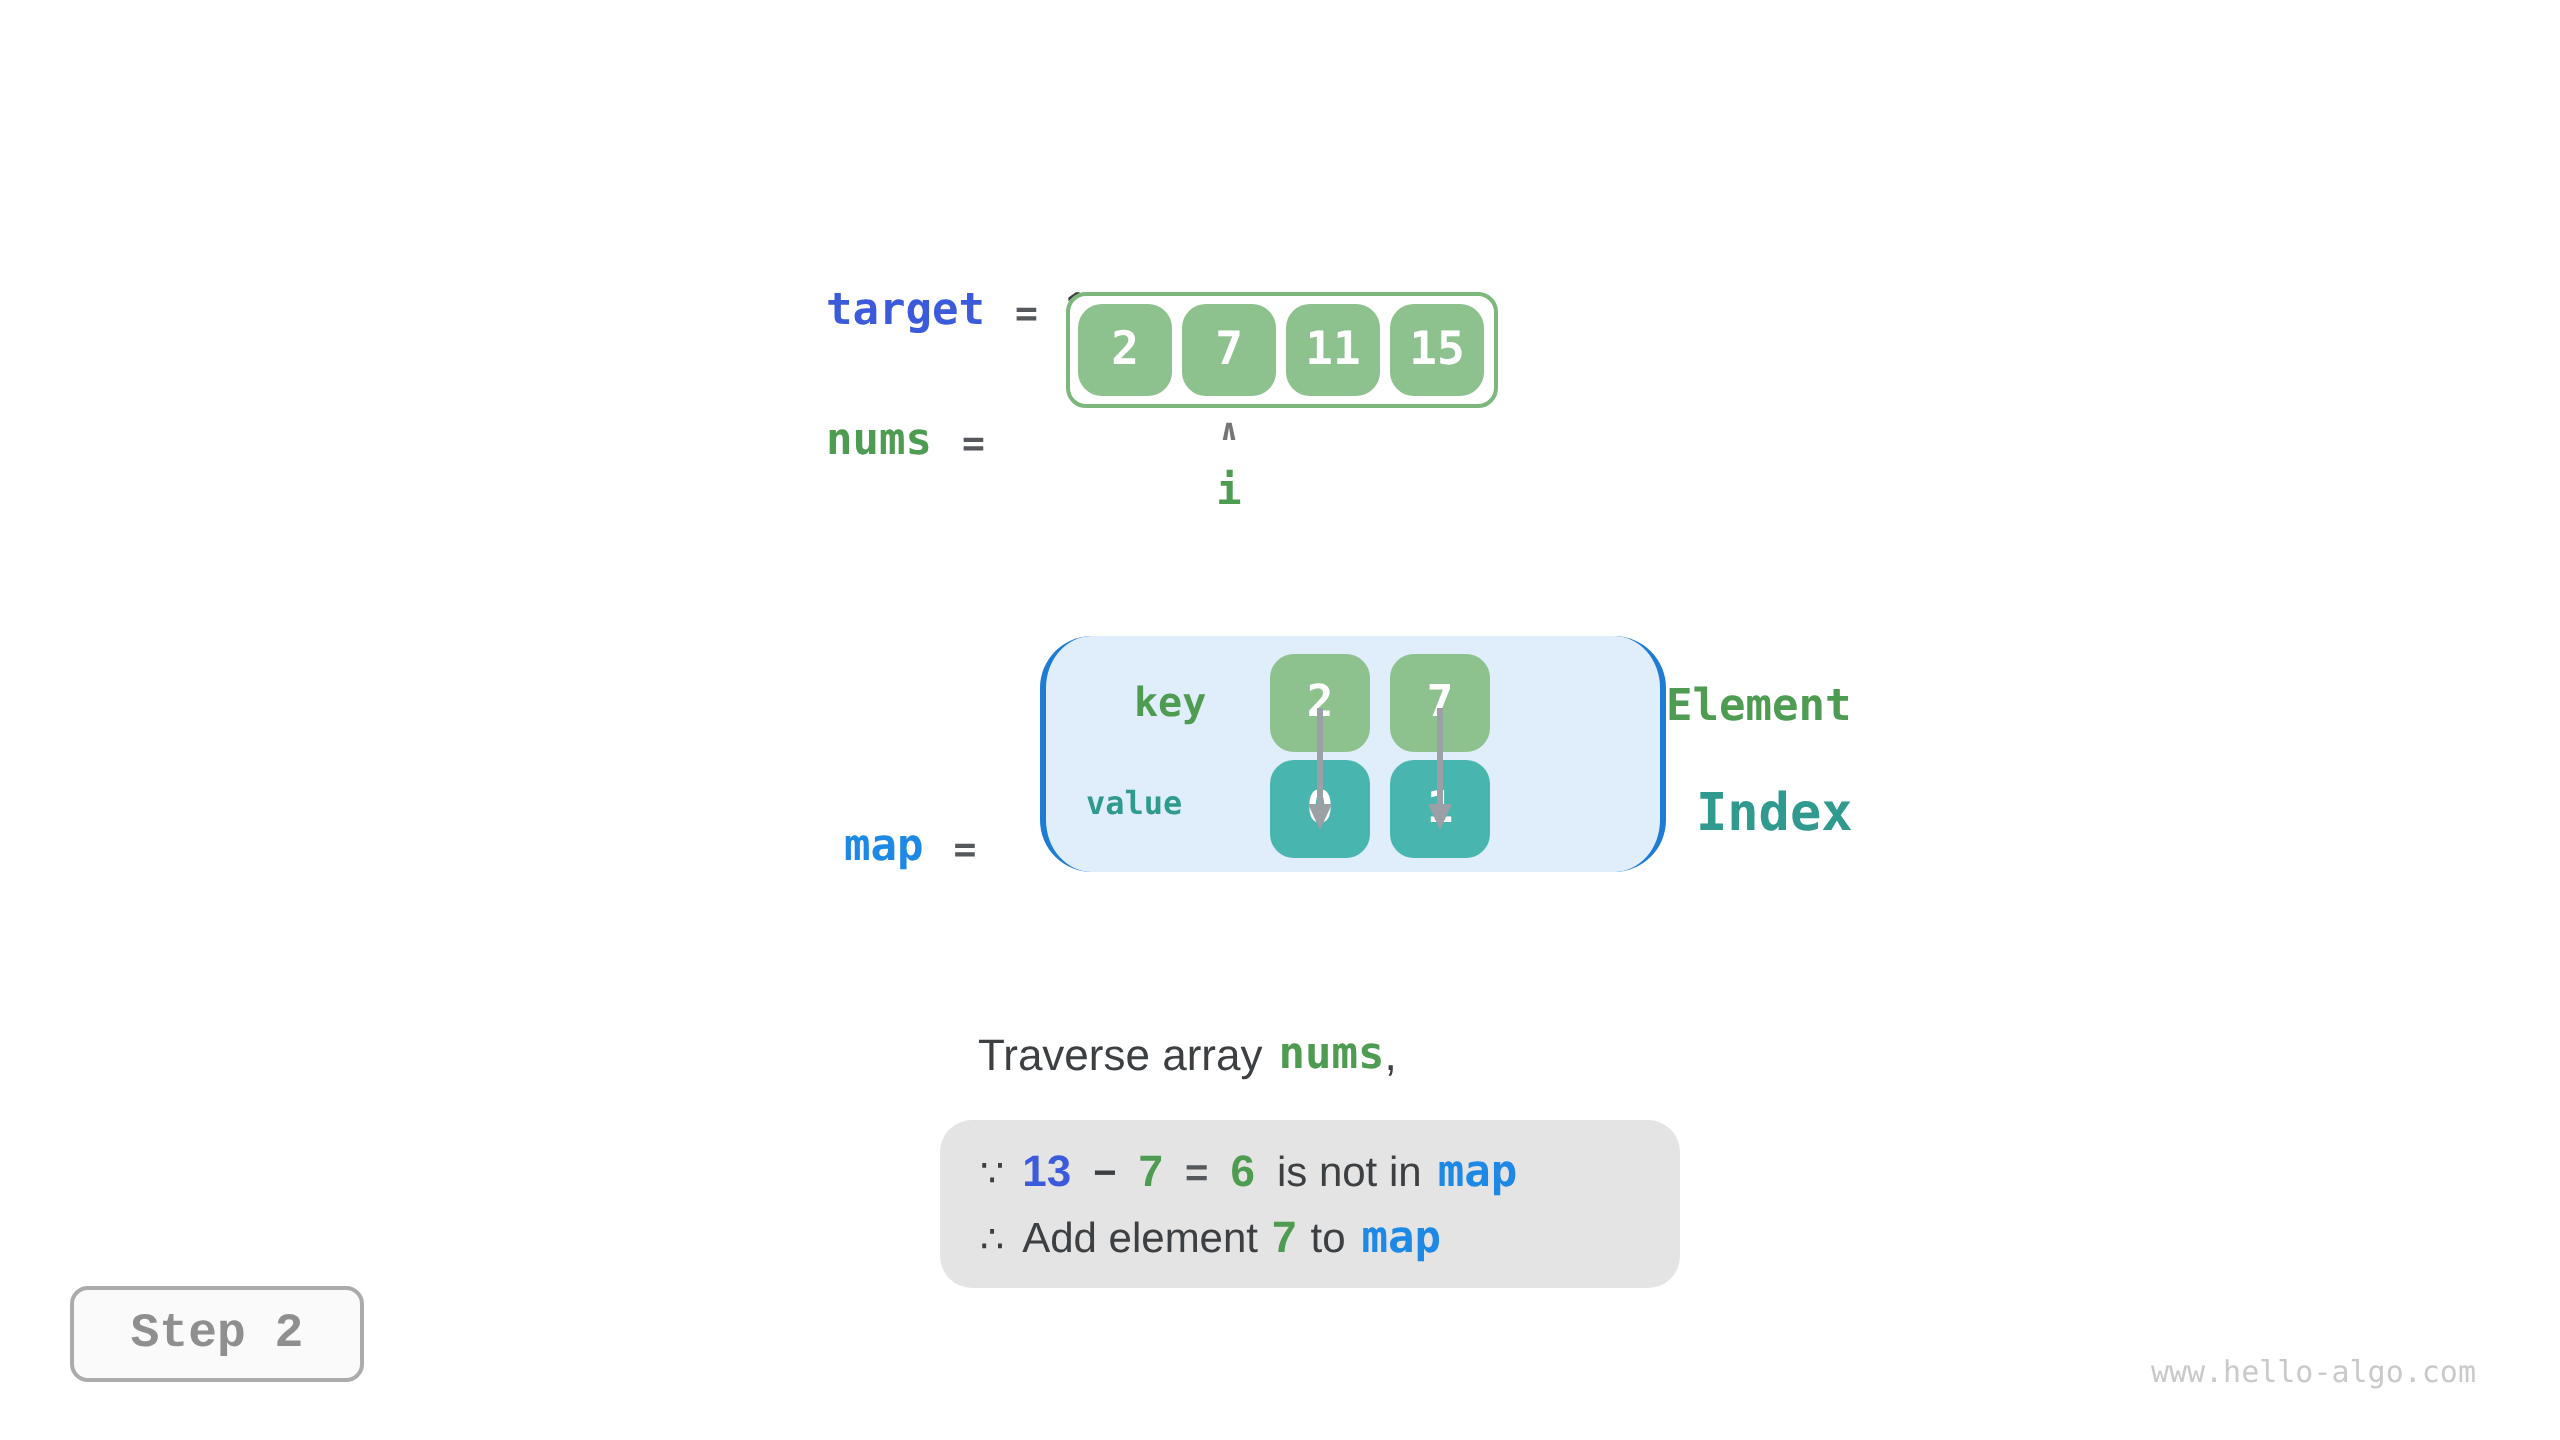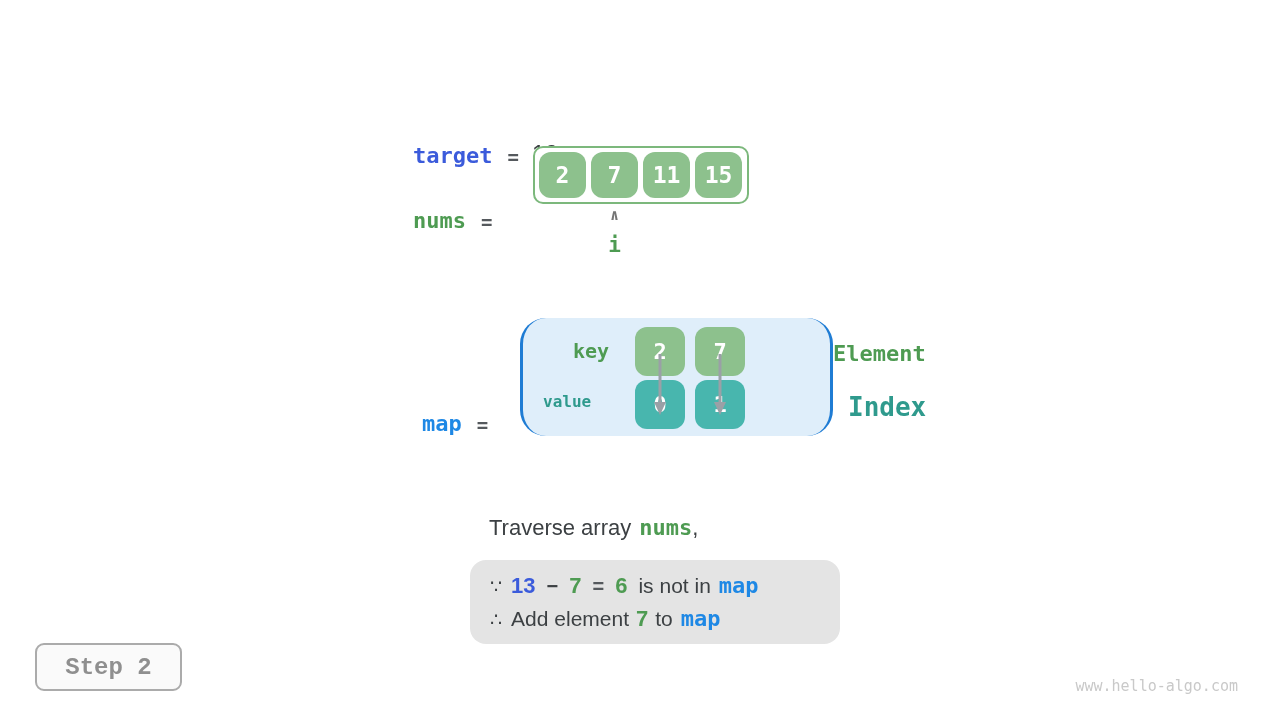--- a/index.html
+++ b/index.html
@@ -55,21 +55,21 @@
   }
 
   
   .map-box {
     left:520px; top:318px; width:313px; height:118px;
     background:var(--map-bg, #DFEEFA);
     border-left:3px solid var(--bracket-blue, #1F7CD4);
     border-right:3px solid var(--bracket-blue, #1F7CD4);
     border-radius:26px;
   }
-  .map-key-label   { left:30px; top:21px; width:56px; text-align:right; font-size:20px; font-weight:bold; font-family:"DejaVu Sans Mono", monospace; }
+  .map-key-label   { left:44px; top:21px; width:56px; text-align:left; font-size:20px; font-weight:bold; font-family:"DejaVu Sans Mono", monospace; }
   .map-value-label { left:20px; top:74px; width:76px; text-align:left; font-size:16px; font-weight:bold; font-family:"DejaVu Sans Mono", monospace; }
   .map-cell {
     width:50px; height:49px; border-radius:12px;
     color:#ffffff; font-family:"DejaVu Sans Mono", monospace;
     font-size:22px; font-weight:600;
     display:flex; align-items:center; justify-content:center;
   }
   .map-cell.key   { top:9px;  background:var(--green-fill, #8DC18D); }
   .map-cell.value { top:62px; background:var(--teal-fill, #48B6AE); }
   .map-col-0 { left:112px; }

